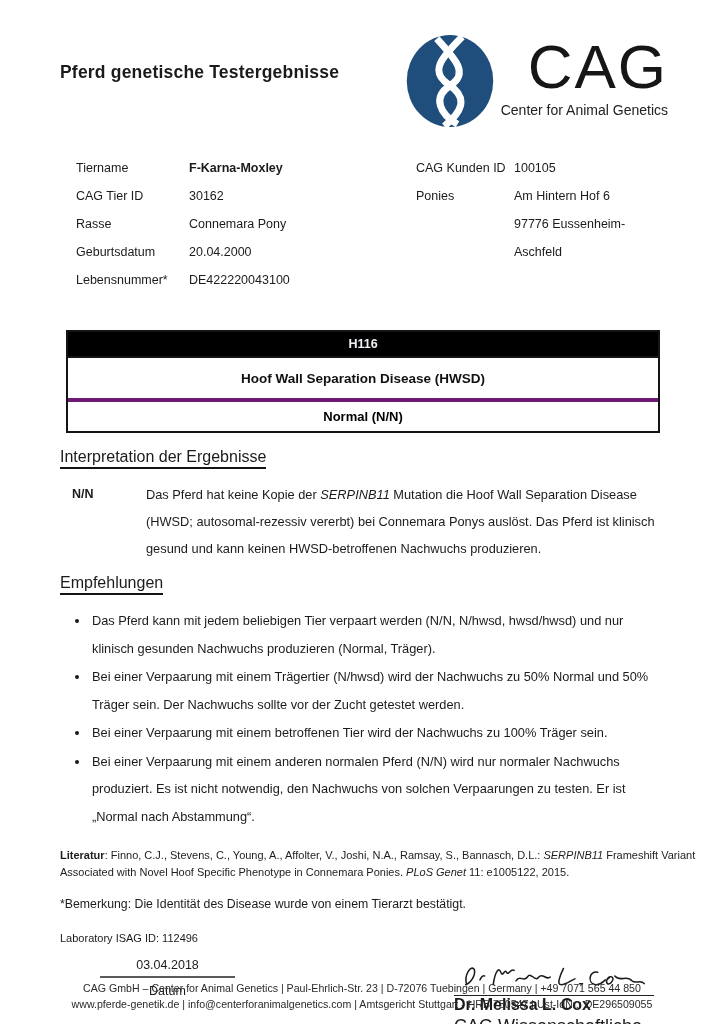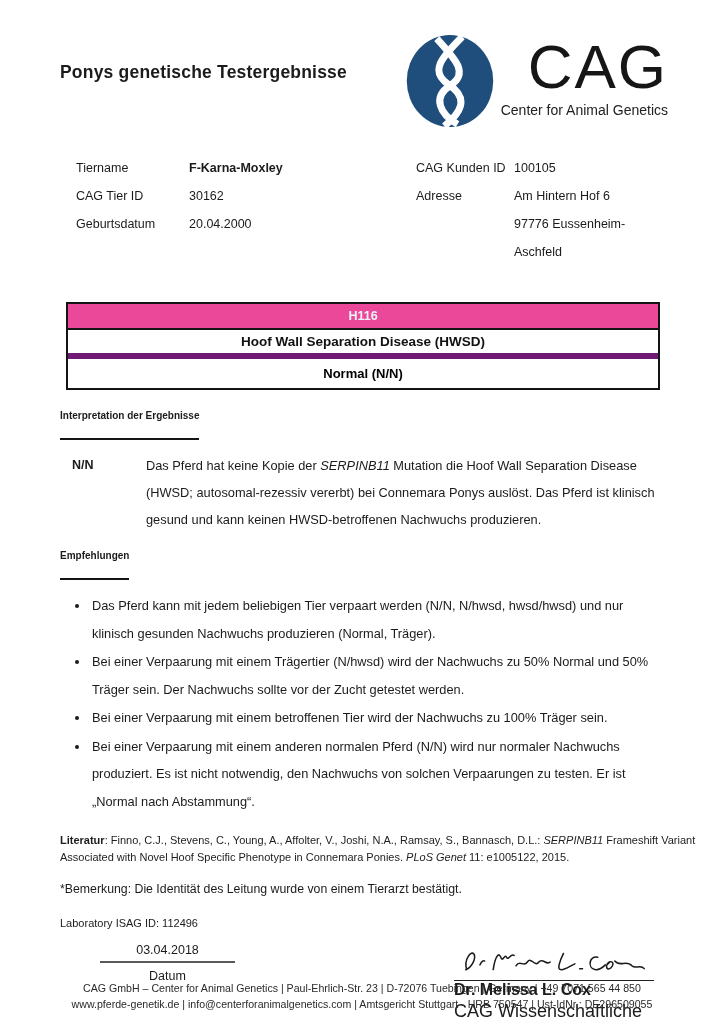--- a/index.html
+++ b/index.html
@@ -50,30 +50,30 @@
   }
   .rt-cell {
     text-align:center; font-weight:bold;
     display:flex; align-items:center; justify-content:center;
   }
   .rt-header {
     height:26px; color:#eef3f8; font-size:12.5px;
     border-bottom:2px solid #141414;
   }
   .rt-name {
-    height:29px; font-size:13.5px; color:#111;
-    border-bottom:6px solid #701a75;
+    height:44px; font-size:13.5px; color:#111;
+    border-bottom:4px solid #701a75;
   }
   .rt-result { height:29px; font-size:13px; color:#000000; }
   
   .section { padding:0 58px 0 60px; }
   .section-heading {
     display:inline-block;
-    font-size:10px; font-weight:bold;
-    border-bottom:2.5px solid #141414; padding-bottom:17px;
+    font-size:16px; font-weight:normal;
+    border-bottom:2.5px solid #141414; padding-bottom:1px;
   }
   .interp { margin-top:15px; }
   .interp-body { display:flex; margin-top:12px; padding-left:12px; }
   .genotype { width:74px; font-weight:bold; font-size:12.5px; line-height:27px; flex-shrink:0; }
   .interp-text { flex:1; font-size:12.8px; line-height:27px; padding-right:6px; }
   .gene-italic { font-style:italic; }
   .recos { margin-top:12px; }
   .recos ul { margin-top:12px; padding-left:30px; list-style:disc; }
   .recos li { font-size:12.8px; line-height:27.5px; margin-bottom:1px; padding-left:2px; }
   
@@ -95,21 +95,21 @@
     position:absolute; left:0; right:0; bottom:12px;
     text-align:center; font-size:10.6px; line-height:15.5px; color:#2a2a2a;
   }
 </style>
 </head>
 <body>
 
 <div class="page">
 
   <div class="header">
-    <div class="doc-title">Ponys genetische Testergebnisse</div>
+    <div class="doc-title">Pferd genetische Testergebnisse</div>
     <div class="logo">
       <span class="logo-mark">
         <svg viewBox="0 0 100 100" width="94" height="94">
           <ellipse cx="50" cy="50" rx="46" ry="49" fill="#1f4e7c"></ellipse>
           <path d="M63,3 C40,26 28,40 49,54 C71,69 61,84 44,98" stroke="#ffffff" stroke-width="7.5" fill="none"></path>
           <path d="M36,5 C57,28 70,42 50,55 C31,67 39,85 58,96" stroke="#ffffff" stroke-width="7.5" fill="none"></path>
         </svg>
       </span>
       <div class="logo-text">
         <div class="logo-acronym">CAG</div>
@@ -122,46 +122,54 @@
     <div class="info-col left">
       <div class="info-row">
         <span class="info-label">Tiername</span>
         <span class="info-value v-bold">F-Karna-Moxley</span>
       </div>
       <div class="info-row">
         <span class="info-label">CAG Tier ID</span>
         <span class="info-value">30162</span>
       </div>
       <div class="info-row">
+        <span class="info-label">Rasse</span>
+        <span class="info-value">Connemara Pony</span>
+      </div>
+      <div class="info-row">
         <span class="info-label">Geburtsdatum</span>
         <span class="info-value">20.04.2000</span>
       </div>
+      <div class="info-row">
+        <span class="info-label">Lebensnummer*</span>
+        <span class="info-value">DE422220043100</span>
+      </div>
     </div>
     <div class="info-col right">
       <div class="info-row">
         <span class="info-label">CAG Kunden ID</span>
         <span class="info-value">100105</span>
       </div>
       <div class="info-row">
-        <span class="info-label">Adresse</span>
+        <span class="info-label">Ponies</span>
         <span class="info-value">Am Hintern Hof 6</span>
       </div>
       <div class="info-row">
         <span class="info-label"></span>
         <span class="info-value">97776 Eussenheim-</span>
       </div>
       <div class="info-row">
         <span class="info-label"></span>
         <span class="info-value">Aschfeld</span>
       </div>
     </div>
   </div>
 
   <div class="result-table">
-    <div class="rt-cell rt-header" style="background:#ec4899;">H116</div>
+    <div class="rt-cell rt-header" style="background:#000000;">H116</div>
     <div class="rt-cell rt-name">Hoof Wall Separation Disease (HWSD)</div>
     <div class="rt-cell rt-result">Normal (N/N)</div>
   </div>
 
   <div class="section interp">
     <div class="section-heading">Interpretation der Ergebnisse</div>
     <div class="interp-body">
       <span class="genotype">N/N</span>
       <span class="interp-text"><span>Das Pferd hat keine Kopie der </span><span class="gene-italic">SERPINB11</span><span> Mutation die Hoof Wall Separation Disease (HWSD; autosomal-rezessiv vererbt) bei Connemara Ponys auslöst.  Das Pferd ist klinisch gesund und kann keinen HWSD-betroffenen Nachwuchs produzieren.</span></span>
     </div>
@@ -172,21 +180,21 @@
     <ul>
       <li>Das Pferd kann mit jedem beliebigen Tier verpaart werden (N/N, N/hwsd, hwsd/hwsd) und nur klinisch gesunden Nachwuchs produzieren (Normal, Träger).</li>
       <li>Bei einer Verpaarung mit einem Trägertier (N/hwsd) wird der Nachwuchs zu 50% Normal und 50% Träger sein. Der Nachwuchs sollte vor der Zucht getestet werden.</li>
       <li>Bei einer Verpaarung mit einem betroffenen Tier wird der Nachwuchs zu 100% Träger sein.</li>
       <li>Bei einer Verpaarung mit einem anderen normalen Pferd (N/N) wird nur normaler Nachwuchs produziert.  Es ist nicht notwendig, den Nachwuchs von solchen Verpaarungen zu testen. Er ist „Normal nach Abstammung“.</li>
     </ul>
   </div>
 
   <div class="section literature"><span class="lit-label">Literatur</span><span>: Finno, C.J., Stevens, C., Young, A., Affolter, V., Joshi, N.A., Ramsay, S., Bannasch, D.L.: </span><span class="gene-italic">SERPINB11</span><span> Frameshift Variant Associated with Novel Hoof Specific Phenotype in Connemara Ponies. </span><span class="gene-italic">PLoS Genet</span><span> 11: e1005122, 2015.</span></div>
 
-  <div class="section remark">*Bemerkung: Die Identität des Leitung wurde von einem Tierarzt bestätigt.</div>
+  <div class="section remark">*Bemerkung: Die Identität des Disease wurde von einem Tierarzt bestätigt.</div>
 
   <div class="section lab-id">Laboratory ISAG ID: 112496</div>
 
   <div class="sig-row">
     <div class="date-block">
       <div class="date-value">03.04.2018</div>
       <div class="date-label">Datum</div>
     </div>
     <div class="sig-block">
       <span class="sig-script">

